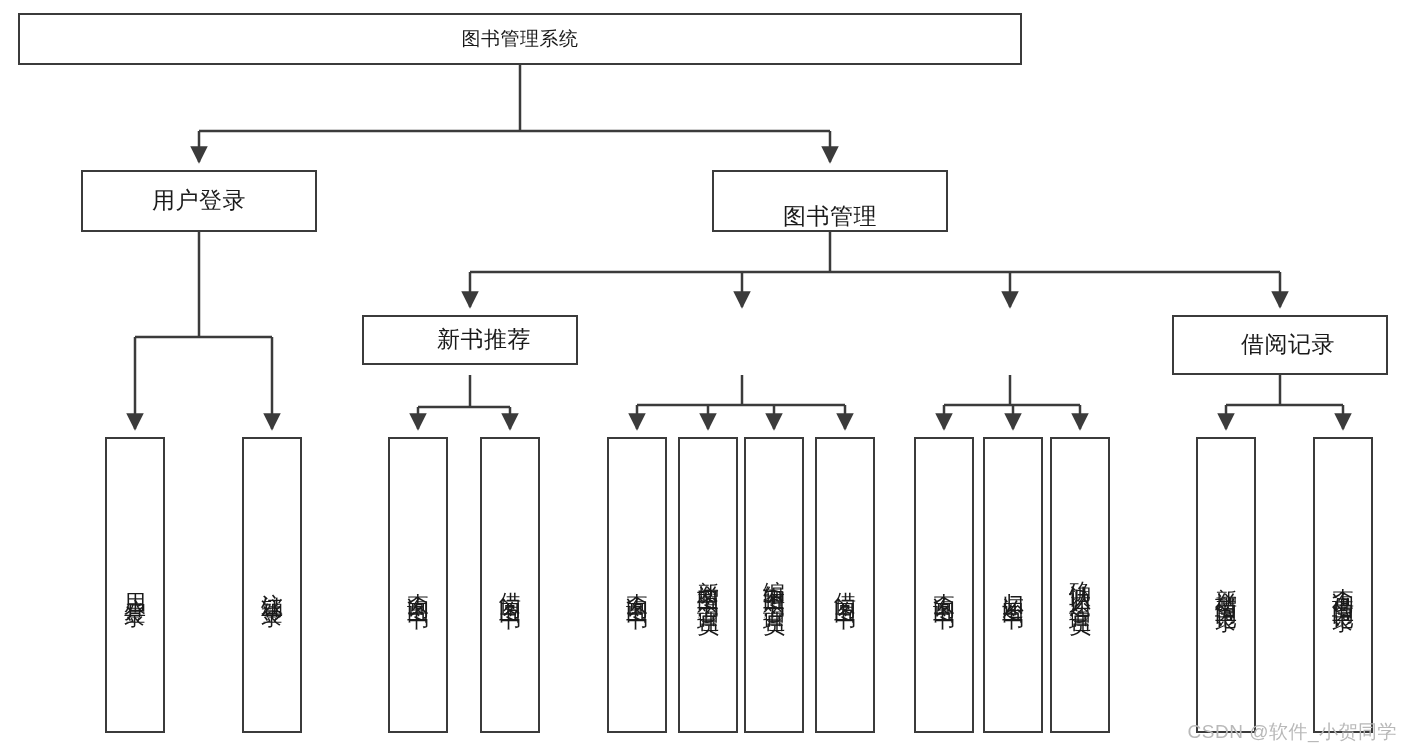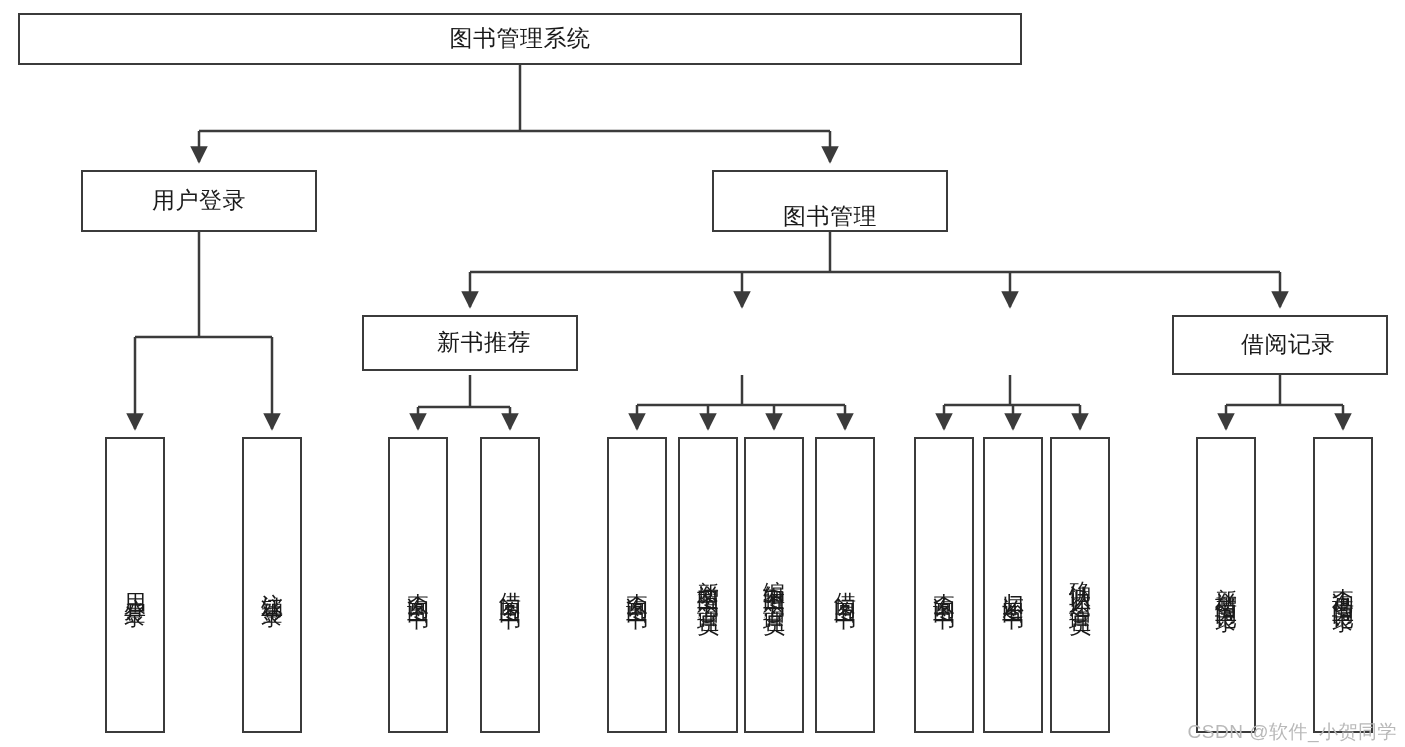--- a/index.html
+++ b/index.html
@@ -44,21 +44,21 @@
   }
   .node-box.vertical .node-label {
     writing-mode: vertical-rl;
     text-orientation: upright;
     letter-spacing: 5px;
     font-size: 22px;
     white-space: normal;
     max-height: 100%;
   }
   .node-box.root .node-label {
-    font-size: 23px;
+    font-size: 19px;
   }
   .watermark {
     position: absolute;
     right: 8px;
     bottom: 2px;
     color: #b9b9b9;
     font-size: 19px;
     letter-spacing: 0.5px;
     white-space: nowrap;
     pointer-events: none;
@@ -124,21 +124,21 @@
     <span class="node-label">图书管理系统</span>
   </div>
 
   <div class="node-box" style="left:81px; top:170px; width:236px; height:62px;">
     <span class="node-label">用户登录</span>
   </div>
   <div class="node-box" style="left:712px; top:170px; width:236px; height:62px;align-items:flex-end;">
     <span class="node-label">图书管理</span>
   </div>
 
-  <div class="node-box" style="left:362px; top:315px; width:216px; height:56px;padding-left:28px;">
+  <div class="node-box" style="left:362px; top:315px; width:216px; height:50px;padding-left:28px;">
     <span class="node-label">新书推荐</span>
   </div>
   <div class="node-box" style="left:1172px; top:315px; width:216px; height:60px;padding-left:16px;">
     <span class="node-label">借阅记录</span>
   </div>
 
   <div class="node-box vertical" style="left:105px; top:437px; width:60px; height:296px;">
     <span class="node-label">用户登录</span>
   </div>
   <div class="node-box vertical" style="left:242px; top:437px; width:60px; height:296px;">

